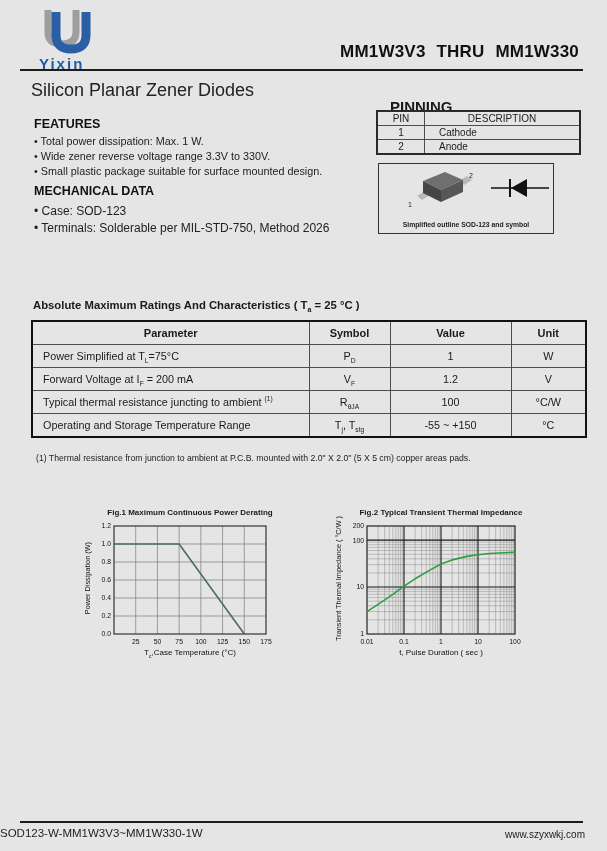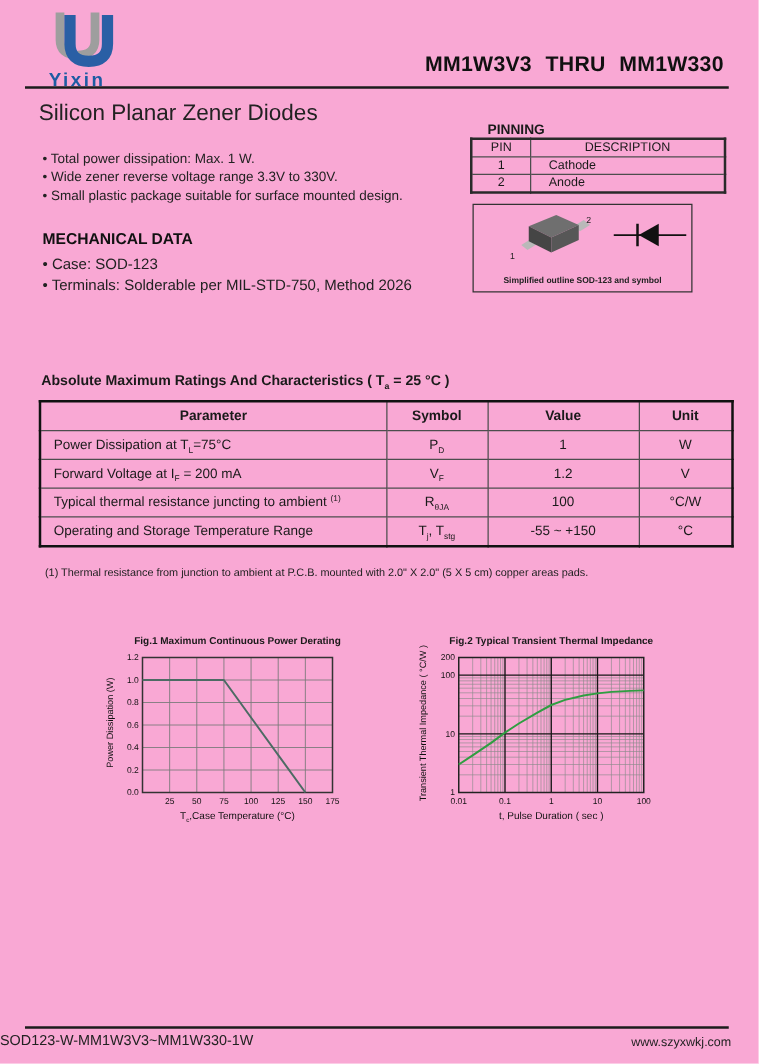--- a/index.html
+++ b/index.html
@@ -1,17 +1,17 @@
 <!DOCTYPE html>
 <html><head>
 <meta charset="utf-8">
 <style>
   html,body { margin:0; padding:0; background:#ffffff; }
   .page {
-    position:relative; width:607px; height:851px; background:#f9a8d4;
+    position:relative; width:607px; height:851px; background:#e5e5e5;
     font-family:"Liberation Sans", sans-serif; color:#1a1a1a; overflow:hidden;
   }
   .abs { position:absolute; }
   sub, sup { font-size:0.62em; line-height:0; }
   sup { vertical-align:super; }
 
   
   #logo { left:34px; top:8px; }
   #logo-text { font-weight:bold; font-size:15px; color:#1d5ca3; letter-spacing:2px; margin-top:-3px; margin-left:5px; }
   #doc-title { right:28px; top:42px; font-size:17px; font-weight:bold; word-spacing:6px; letter-spacing:0.2px; color:#111; }
@@ -19,21 +19,21 @@
   #subtitle { left:31px; top:80px; font-size:18px; color:#222; }
 
   
   .sec-heading { font-size:12.5px; font-weight:bold; color:#111; }
   #features { left:34px; top:117px; }
   #features .bullet-list { margin-top:3px; font-size:10.8px; line-height:14.8px; color:#222; }
   #mechanical { left:34px; top:184px; }
   #mechanical .bullet-list { margin-top:5px; font-size:12px; line-height:16.5px; color:#222; }
 
   
-  #pinning-heading { left:390px; top:98px; font-size:11px; font-weight:bold; }
+  #pinning-heading { left:390px; top:98px; font-size:15px; font-weight:bold; }
   #pinning-table-wrap { left:376px; top:110px; }
   #pinning-table { border-collapse:collapse; width:205px; border:2px solid #2a2a2a; }
   #pinning-table th, #pinning-table td { border:1px solid #4d4d4d; font-size:10px; font-weight:normal; height:13px; padding:0; }
   #pinning-table .pin-col { width:46px; text-align:center; }
   #pinning-table th { text-align:center; }
   #pinning-table td.desc-cell { text-align:left; padding-left:14px; }
   #pinning-table td.pin-cell { text-align:center; }
 
   
   #package-box { left:378px; top:163px; width:176px; height:71px; border:1.2px solid #333; box-sizing:border-box; }
@@ -75,20 +75,21 @@
       <path d="M14 2 V24 Q14 36 28 36 Q42 36 42 24 V2" fill="none" stroke="#9e9e9e" stroke-width="7"></path>
       <path d="M22 4 V27 Q22 41 37 41 Q52 41 52 27 V4" fill="none" stroke="#2a5fa5" stroke-width="9"></path>
     </svg>
     <div id="logo-text">Yixin</div>
   </div>
   <div class="abs" id="doc-title">MM1W3V3 THRU MM1W330</div>
   <div class="abs" id="top-rule"></div>
   <div class="abs" id="subtitle">Silicon Planar Zener Diodes</div>
 
   <div class="abs" id="features">
+    <div class="sec-heading">FEATURES</div>
     <div class="bullet-list">
         <div>• Total power dissipation: Max. 1 W.</div>
         <div>• Wide zener reverse voltage range 3.3V to 330V.</div>
         <div>• Small plastic package suitable for surface mounted design.</div>
       </div>
   </div>
 
   <div class="abs" id="mechanical">
     <div class="sec-heading">MECHANICAL DATA</div>
     <div class="bullet-list">
@@ -151,21 +152,21 @@
       <thead>
         <tr>
           <th>Parameter</th>
           <th>Symbol</th>
           <th>Value</th>
           <th>Unit</th>
         </tr>
       </thead>
       <tbody id="ratings-tbody">
           <tr>
-            <td class="param-cell"><span>Power Dissipation at T</span><sub>L</sub><span>=75°C</span></td>
+            <td class="param-cell"><span>Power Simplified at T</span><sub>L</sub><span>=75°C</span></td>
             <td><span>P</span><sub>D</sub></td>
             <td>1</td>
             <td>W</td>
           </tr>
           <tr>
             <td class="param-cell"><span>Forward Voltage at I</span><sub>F</sub><span> = 200 mA</span></td>
             <td><span>V</span><sub>F</sub></td>
             <td>1.2</td>
             <td>V</td>
           </tr>

